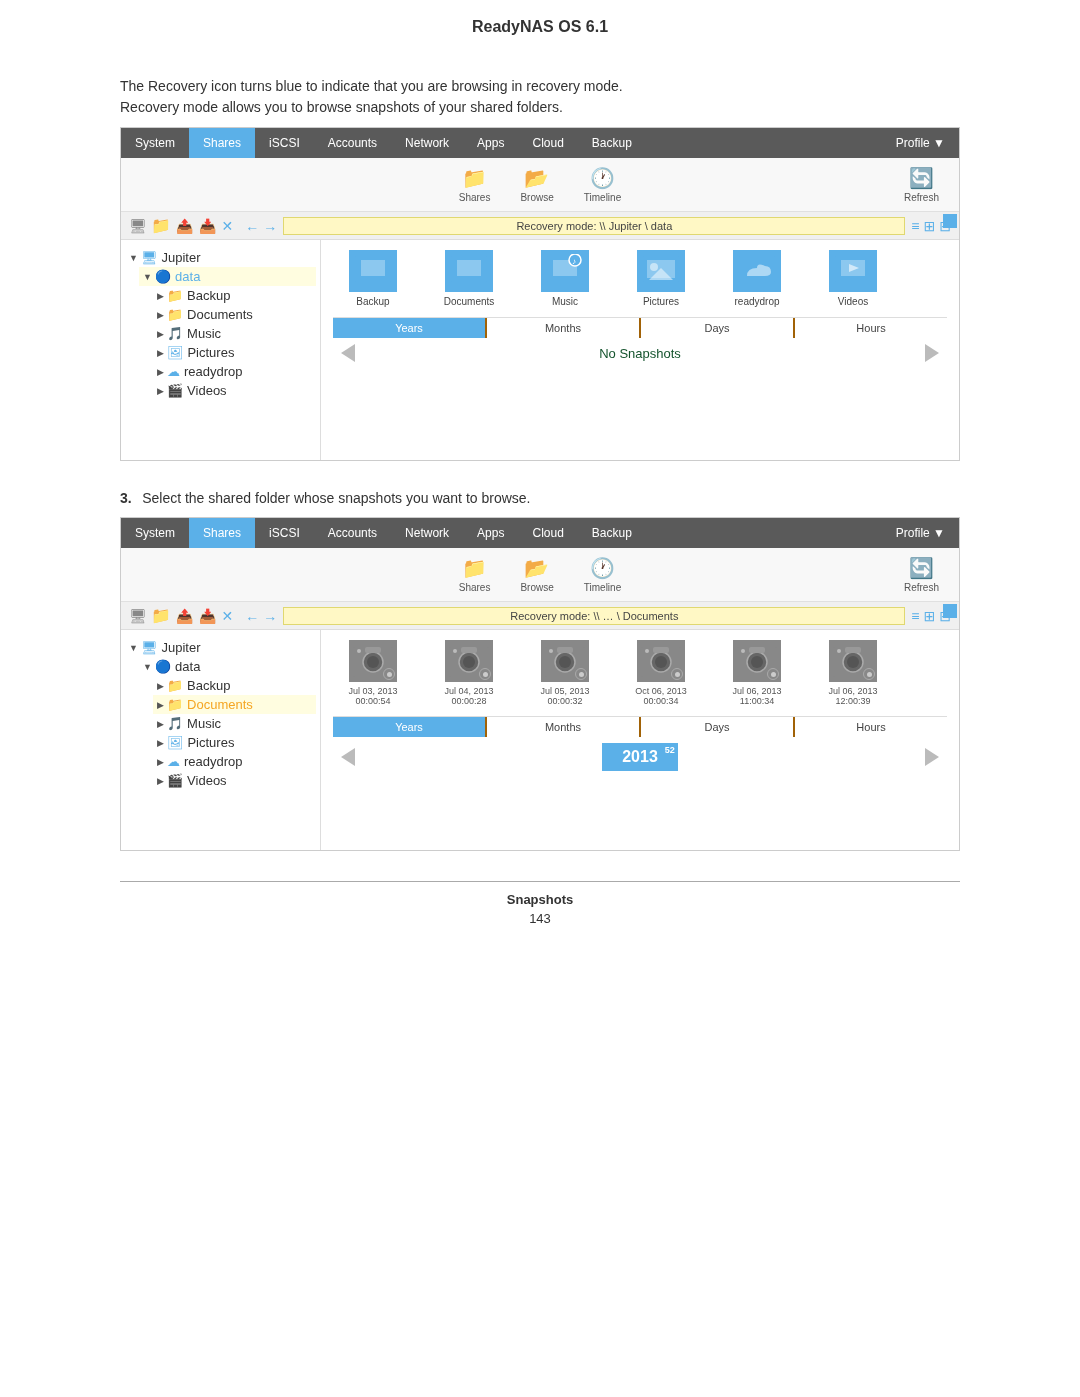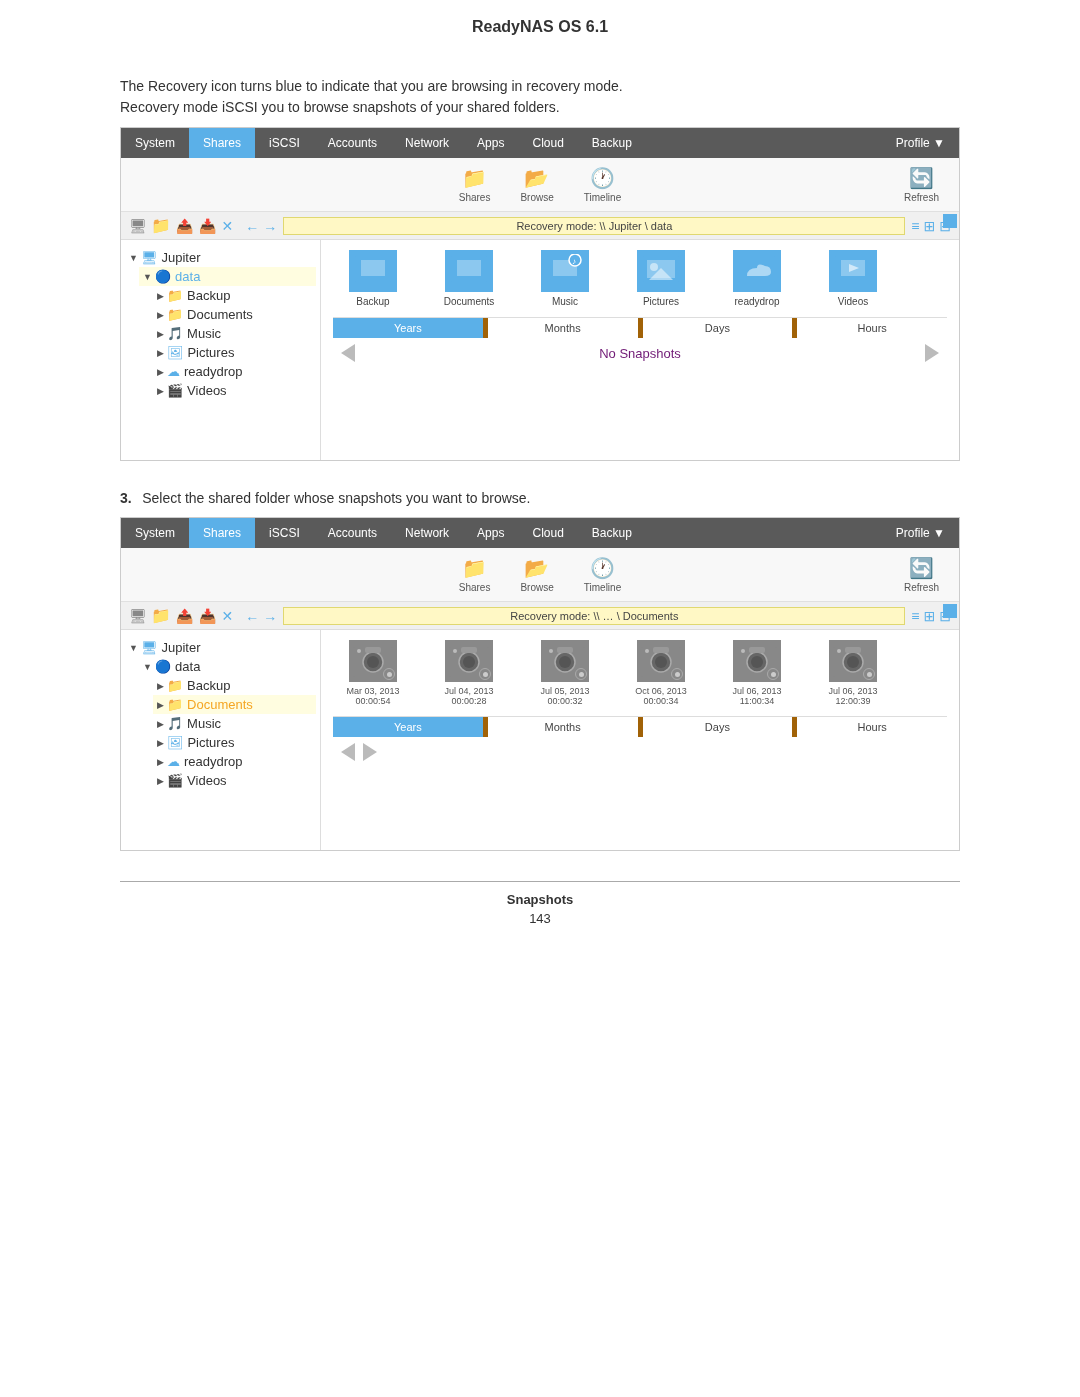--- a/index.html
+++ b/index.html
@@ -156,36 +156,36 @@
       display: flex;
       border-top: 1px solid #ddd;
       margin-top: 6px;
     }
     .snap-btn {
       flex: 1;
       padding: 4px 0;
       text-align: center;
       font-size: 11px;
       cursor: pointer;
-      border-right: 5px solid #a16207;
+      border-right: 2px solid #a16207;
       color: #444;
     }
     .snap-btn:last-child { border-right: none; }
     .snap-btn.active { background: #5bb0e8; color: #fff; }
     .snap-nav-row {
       display: flex;
       align-items: center;
       padding: 6px 8px;
       gap: 8px;
     }
     .snap-center-text {
       flex: 1;
       text-align: center;
       font-size: 13px;
-      color: #701a75;
+      color: #14532d;
     }
     
     .step-section {
       margin: 18px 0 10px 0;
     }
     .step-num {
       font-weight: bold;
       font-size: 14px;
       margin-right: 6px;
     }
@@ -246,21 +246,21 @@
 <body>
 
 <div class="page-header">
   <span>ReadyNAS OS 6.1</span>
 </div>
 
 <div class="page-content">
 
   <div class="intro-text">
     <span>The Recovery icon turns blue to indicate that you are browsing in recovery mode.</span><br>
-    <span>Recovery mode iSCSI you to browse snapshots of your shared folders.</span>
+    <span>Recovery mode allows you to browse snapshots of your shared folders.</span>
   </div>
 
   <div class="nas-box">
 
     <div class="nav-bar">
       <div class="nav-item">System</div>
       <div class="nav-item active">Shares</div>
       <div class="nav-item">iSCSI</div>
       <div class="nav-item">Accounts</div>
       <div class="nav-item">Network</div>
@@ -580,21 +580,21 @@
                   <rect x="1" y="5" width="42" height="30" rx="3" fill="#888"></rect>
                   <circle cx="22" cy="20" r="10" fill="#666" stroke="#aaa" stroke-width="1.5"></circle>
                   <circle cx="22" cy="20" r="6" fill="#555"></circle>
                   <rect x="14" y="5" width="16" height="6" rx="2" fill="#999"></rect>
                   <circle cx="8" cy="9" r="2" fill="#bbb"></circle>
                 </svg>
               <div style="position:absolute;bottom:2px;right:2px;background:#888;border:1.5px solid #aaa;border-radius:50%;width:12px;height:12px;display:flex;align-items:center;justify-content:center;">
                 <div style="width:5px;height:5px;border-radius:50%;background:#ccc;"></div>
               </div>
             </div>
-            <span class="file-timestamp">Mar 03, 2013 00:00:54</span>
+            <span class="file-timestamp">Jul 03, 2013 00:00:54</span>
           </div>
           <div class="file-item">
             <div style="width:48px;height:42px;background:#888;display:flex;align-items:center;justify-content:center;position:relative;">
               <svg width="44" height="38" viewBox="0 0 44 38">
                   <rect x="1" y="5" width="42" height="30" rx="3" fill="#888"></rect>
                   <circle cx="22" cy="20" r="10" fill="#666" stroke="#aaa" stroke-width="1.5"></circle>
                   <circle cx="22" cy="20" r="6" fill="#555"></circle>
                   <rect x="14" y="5" width="16" height="6" rx="2" fill="#999"></rect>
                   <circle cx="8" cy="9" r="2" fill="#bbb"></circle>
                 </svg>
@@ -667,20 +667,26 @@
         </div>
 
         <div class="snap-toolbar">
           <div class="snap-btn active">Years</div>
           <div class="snap-btn">Months</div>
           <div class="snap-btn">Days</div>
           <div class="snap-btn">Hours</div>
         </div>
         <div class="snap-nav-row">
           <div style="width:0;height:0;border-top:9px solid transparent;border-bottom:9px solid transparent;border-right:14px solid #bbb;cursor:pointer;"></div>
+          <div style="flex:1; text-align:center;">
+            <div style="display:inline-block;background:#5bb0e8;color:#fff;padding:5px 20px;font-size:16px;font-weight:bold;position:relative;">
+              <span>2013</span>
+              <sup style="position:absolute;top:2px;right:3px;font-size:9px;">52</sup>
+            </div>
+          </div>
           <div style="width:0;height:0;border-top:9px solid transparent;border-bottom:9px solid transparent;border-left:14px solid #bbb;cursor:pointer;"></div>
         </div>
       </div>
     </div>
   </div>
 
   <div class="page-footer">
     <div class="footer-title">Snapshots</div>
     <div class="page-num">143</div>
   </div>

